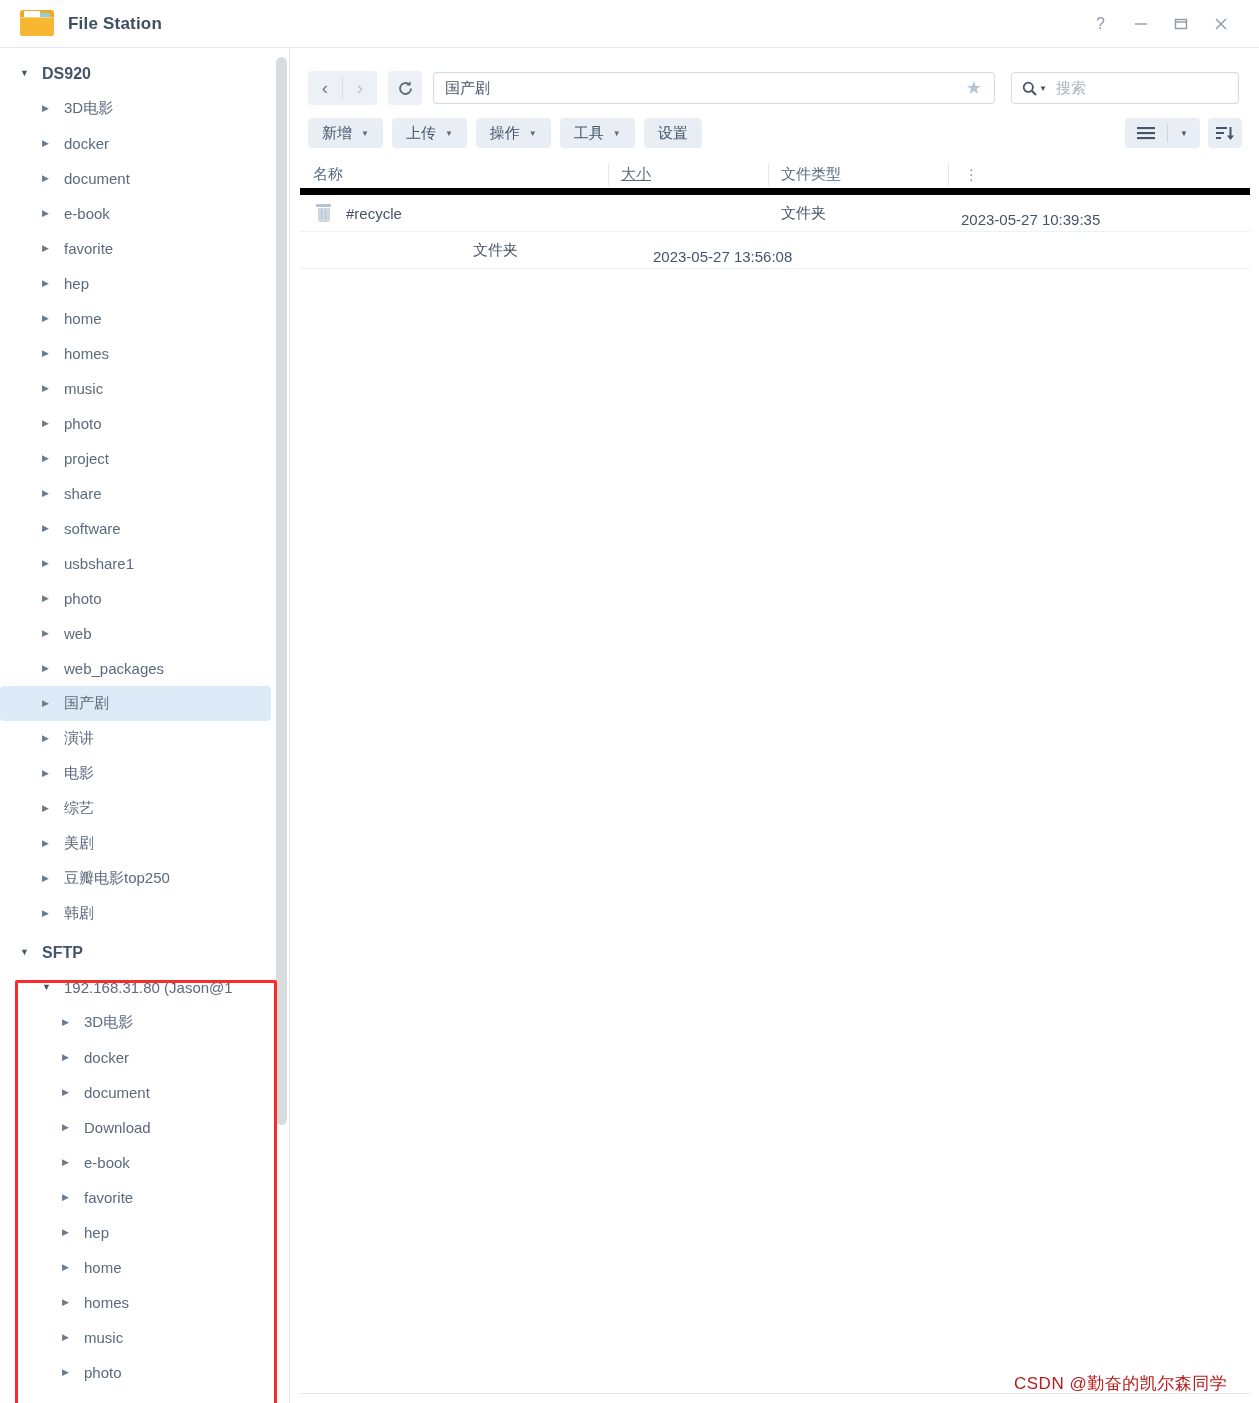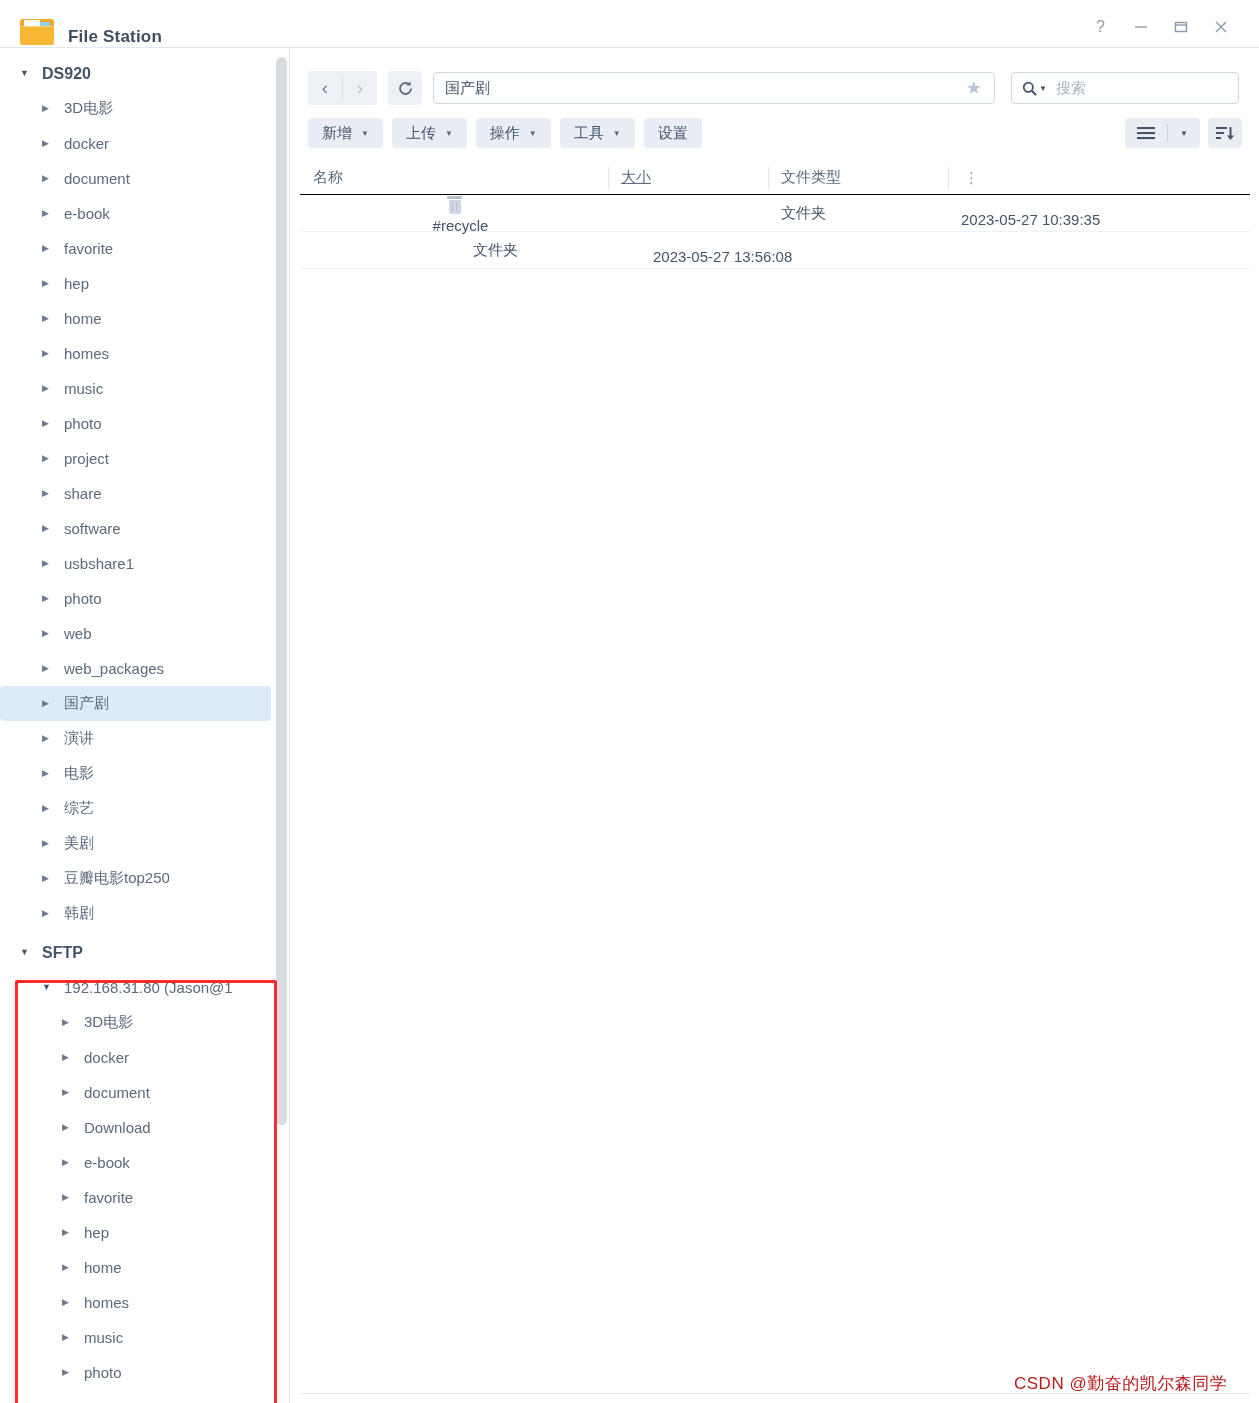--- a/index.html
+++ b/index.html
@@ -8,21 +8,21 @@
     background: #ffffff;
     font-family: "Liberation Sans", "DejaVu Sans", sans-serif;
     overflow: hidden;
   }
   #app { position: relative; width: 1259px; height: 1403px; background:#fff; }
 
   
   .titlebar {
     position: absolute; left:0; top:0; width:1259px; height:48px;
     background:#ffffff; border-bottom:1px solid #e3e8ee;
-    display:flex; align-items:flex-end;
+    display:flex; align-items:center;
   }
   .app-icon { margin-left:20px; width:34px; height:28px; position:relative; }
   .folder-ico { position:relative; width:34px; height:27px; }
   .folder-ico .back {
     position:absolute; left:0; top:0; width:34px; height:26px;
     background:#f0a828; border-radius:3px 3px 3px 3px;
   }
   .folder-ico .tab {
     position:absolute; left:4px; top:1px; width:16px; height:7px;
     background:#ffffff; border-radius:1px;
@@ -128,37 +128,37 @@
   .view-box .vsep { width:1px; height:18px; background:#ccd5df; }
   .sort-box {
     margin-left:8px; height:30px; width:34px; background:#e9eef4; border-radius:4px;
     display:flex; align-items:center; justify-content:center; color:#44546a;
   }
 
   
   .tbl { position:absolute; left:9px; top:113px; width:950px; }
   .thead {
     display:flex; height:34px; align-items:center;
-    border-bottom:1px solid #000000; color:#5b6a7d; font-size:15px;
+    border-bottom:7px solid #000000; color:#5b6a7d; font-size:15px;
   }
   .th { padding-left:13px; position:relative; height:34px; display:flex; align-items:center; }
   .th + .th::before {
     content:""; position:absolute; left:0; top:6px; bottom:6px; width:1px; background:#e3e9f0;
   }
   .th.c-name { width:308px; }
   .th.c-size { width:160px;text-decoration:underline; }
   .th.c-type { width:180px; }
   .th.c-date { width:255px; }
   .th.c-menu { width:47px; justify-content:center; padding-left:0; color:#8d9aa8; }
   .trow {
     display:flex; height:37px; align-items:center;
     border-bottom:1px solid #eef2f6; font-size:15px; color:#44546a;
   }
   .td { padding-left:13px; display:flex; align-items:center; height:37px; }
-  .td.c-name { width:308px;flex-direction:column; }
+  .td.c-name { width:308px; }
   .td.c-size { width:160px; }
   .td.c-type { width:180px; }
   .td.c-date { width:255px;margin-top:12px; }
   .row-ico { width:22px; height:20px; margin-right:11px; position:relative; flex:0 0 22px; }
   .trash {
     position:absolute; left:3px; top:1px; width:15px; height:18px;
   }
   .trash .lid { position:absolute; left:0; top:0; width:15px; height:3px; background:#b6c2cf; border-radius:1px; }
   .trash .can { position:absolute; left:1.5px; top:4px; width:12px; height:14px; background:#cfd8e2; border-radius:0 0 2px 2px; }
   .trash .can::before, .trash .can::after {

